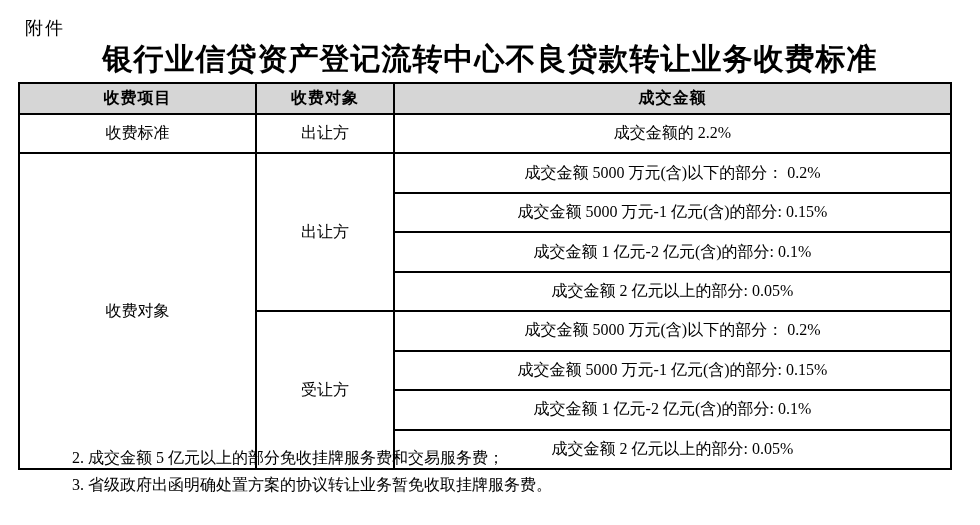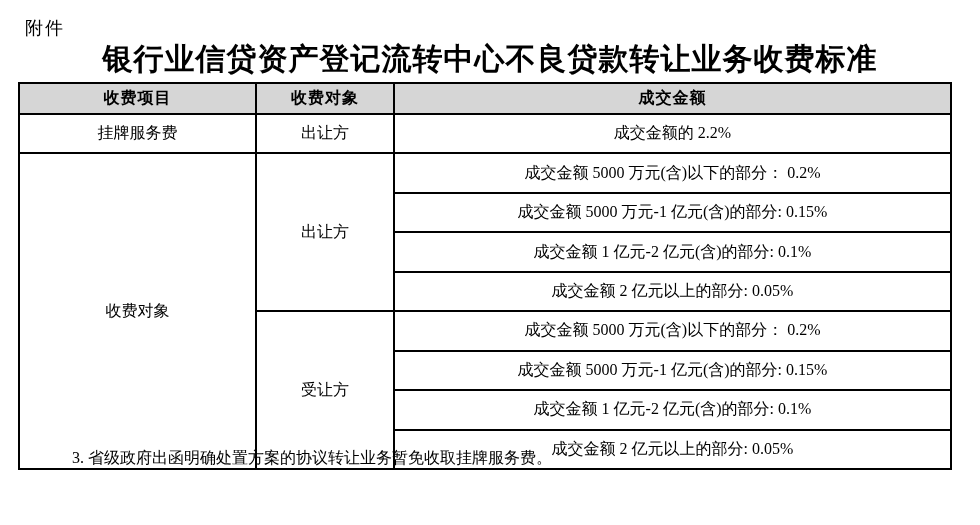--- a/index.html
+++ b/index.html
@@ -92,21 +92,21 @@
       </colgroup>
     <thead>
       <tr>
         <th>收费项目</th>
         <th>收费对象</th>
         <th>成交金额</th>
       </tr>
     </thead>
     <tbody>
       <tr>
-        <td>挂牌服务费</td>
+        <td>收费标准</td>
         <td>出让方</td>
         <td>成交金额的 2.2%</td>
       </tr>
       <tr>
         <td rowspan="8">收费对象</td>
         <td rowspan="4">出让方</td>
         <td>成交金额 5000 万元(含)以下的部分： 0.2%</td>
       </tr>
       <tr>
         <td>成交金额 5000 万元-1 亿元(含)的部分: 0.15%</td>
@@ -128,17 +128,20 @@
         <td>成交金额 1 亿元-2 亿元(含)的部分: 0.1%</td>
       </tr>
       <tr>
         <td>成交金额 2 亿元以上的部分: 0.05%</td>
       </tr>
     </tbody>
   </table>
 
   <div class="notes">
     <div class="note-line indent">
+      <span>2. 成交金额 5 亿元以上的部分免收挂牌服务费和交易服务费；</span>
+    </div>
+    <div class="note-line indent">
       <span>3. 省级政府出函明确处置方案的协议转让业务暂免收取挂牌服务费。</span>
     </div>
   </div>
 
 </div>
 
 </body></html>

